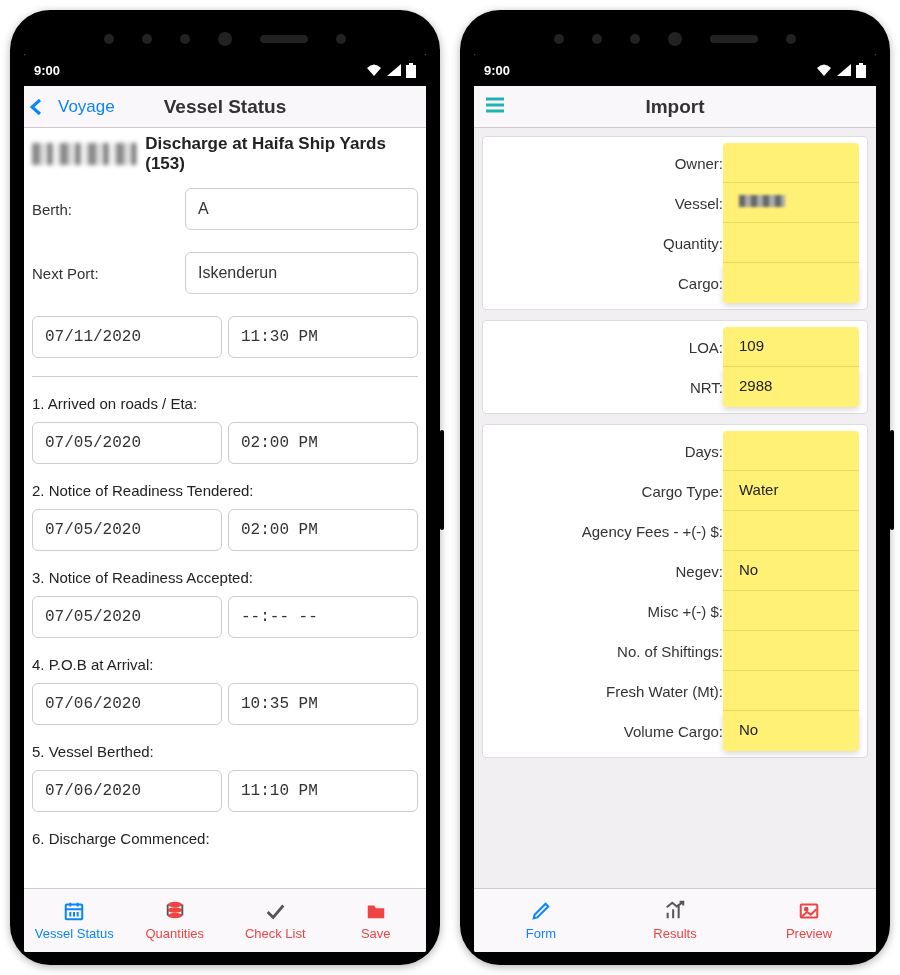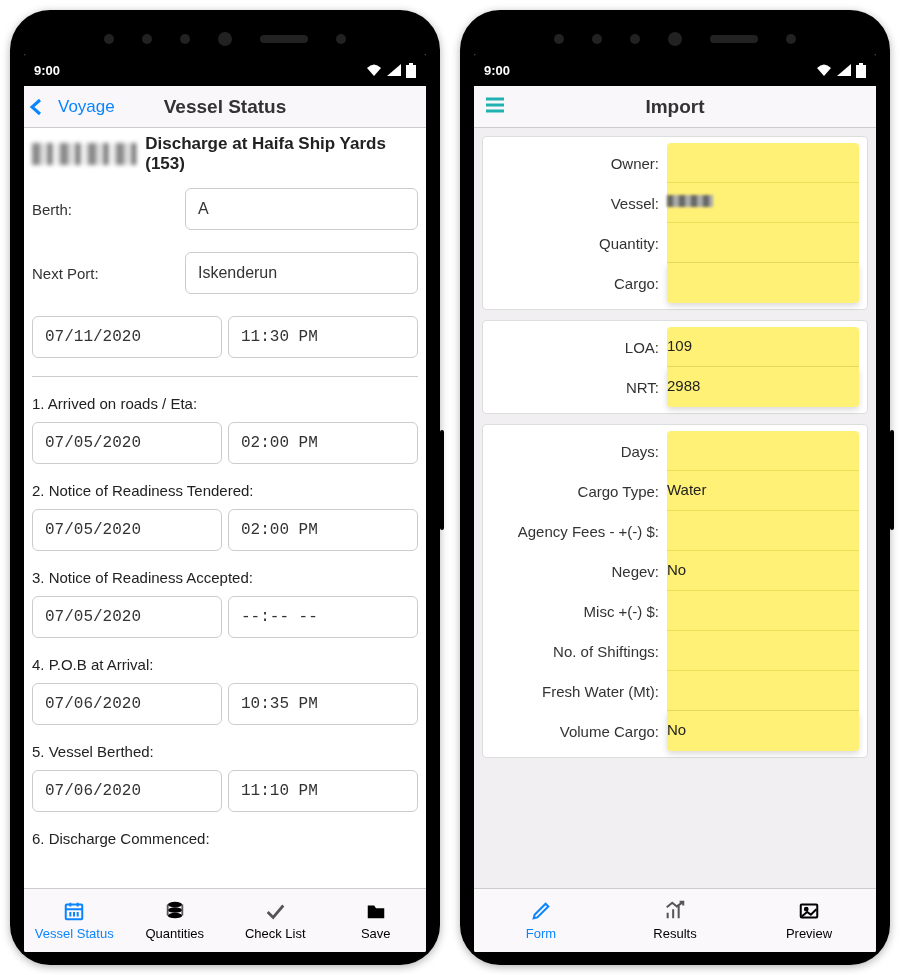--- a/index.html
+++ b/index.html
@@ -147,21 +147,21 @@
     display: flex;
   }
   .tab {
     flex: 1;
     display: flex;
     flex-direction: column;
     align-items: center;
     justify-content: center;
     gap: 4px;
     font-size: 13px;
-    color: #000000;
+    color: #ef4444;
   }
   .tab.active { color: #0a84ff; }
   .tab svg { width: 26px; height: 22px; fill: currentColor; }
   .tab.no-fill svg { fill: none; stroke: currentColor; stroke-width: 2.2; }
 
   
   .content.right { background: #f2eff2; padding: 8px; }
   .card {
     background: #fff;
     border: 1px solid #ddd;
@@ -170,28 +170,27 @@
     padding: 6px 8px 6px 8px;
   }
   .frow {
     display: flex;
     align-items: center;
     min-height: 40px;
   }
   .flabel {
     flex: 1;
     text-align: right;
-    padding-right: 8px;
     color: #333;
   }
   .fval {
-    width: 192px;
+    width: 136px;
     background: #fff176;
     border-bottom: 1px solid #e8df5a;
-    padding: 10px 0;
+    padding: 10px 16px;
     font-size: 15px;
     color: #222;
     min-height: 40px;
   }
   .card .frow:first-child .fval { border-top-left-radius: 4px; border-top-right-radius: 4px; }
   .card .frow:last-child .fval { border-bottom: none; box-shadow: 0 3px 6px rgba(0,0,0,.15); border-bottom-left-radius:4px; border-bottom-right-radius:4px; }
   .blur-sm {
     display:inline-block; width:46px; height:12px;
     background: repeating-linear-gradient(90deg,#666 0 6px,#aaa 6px 12px);
     filter: blur(1.5px);

